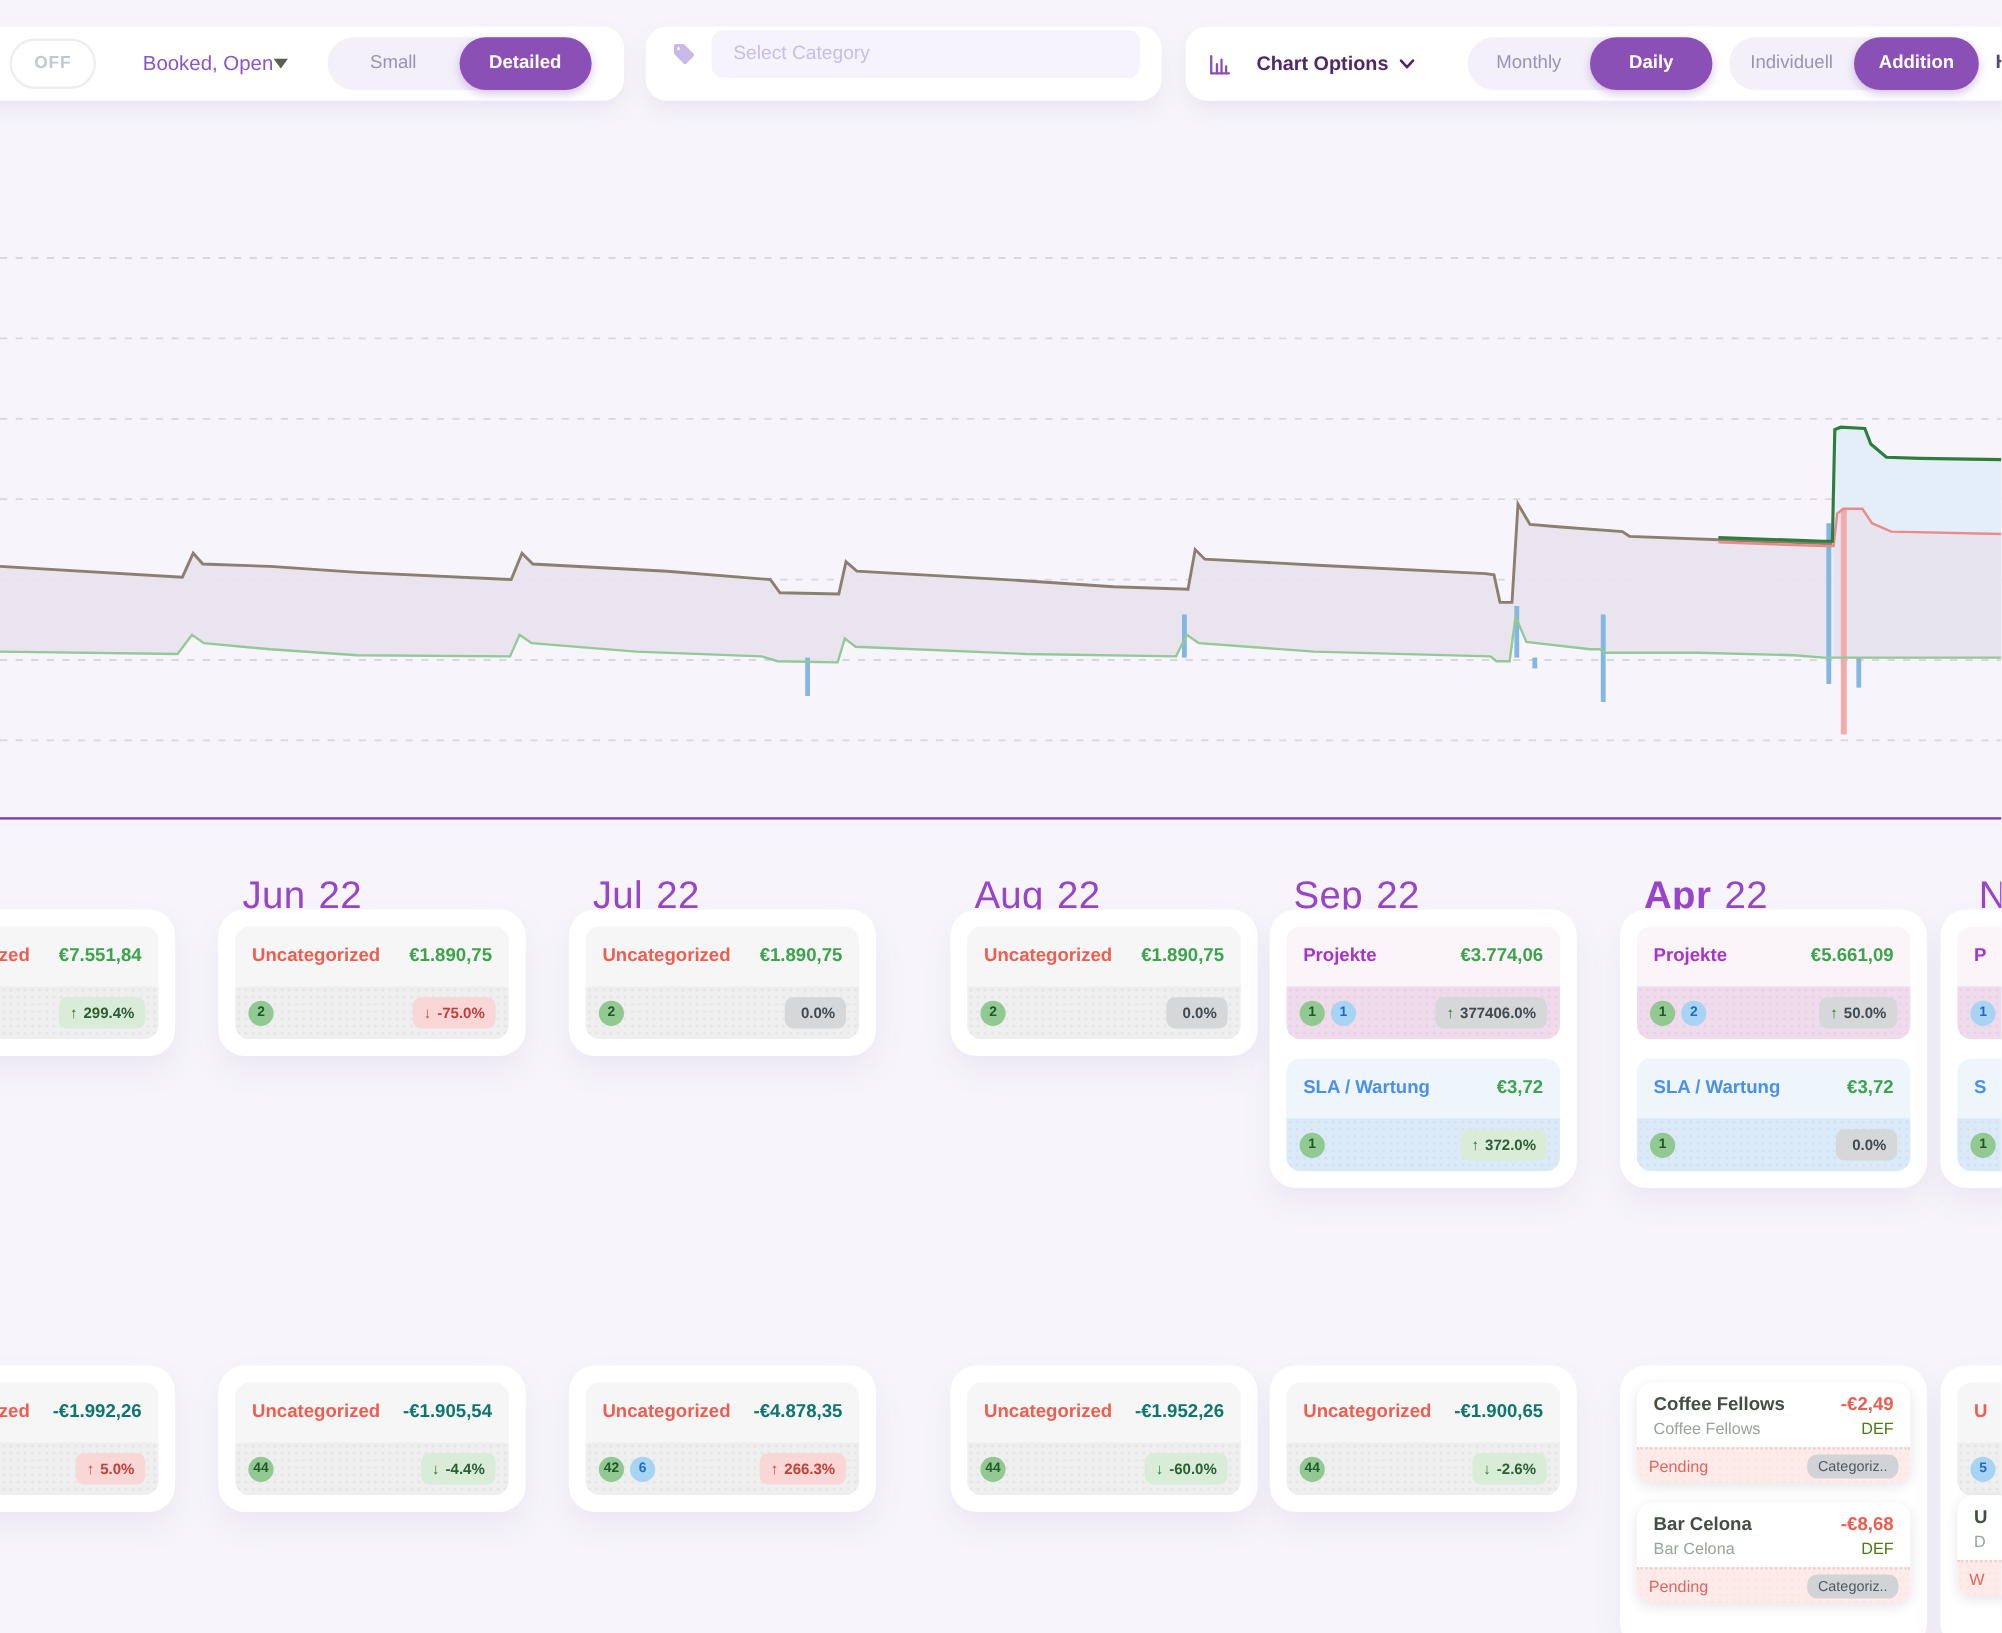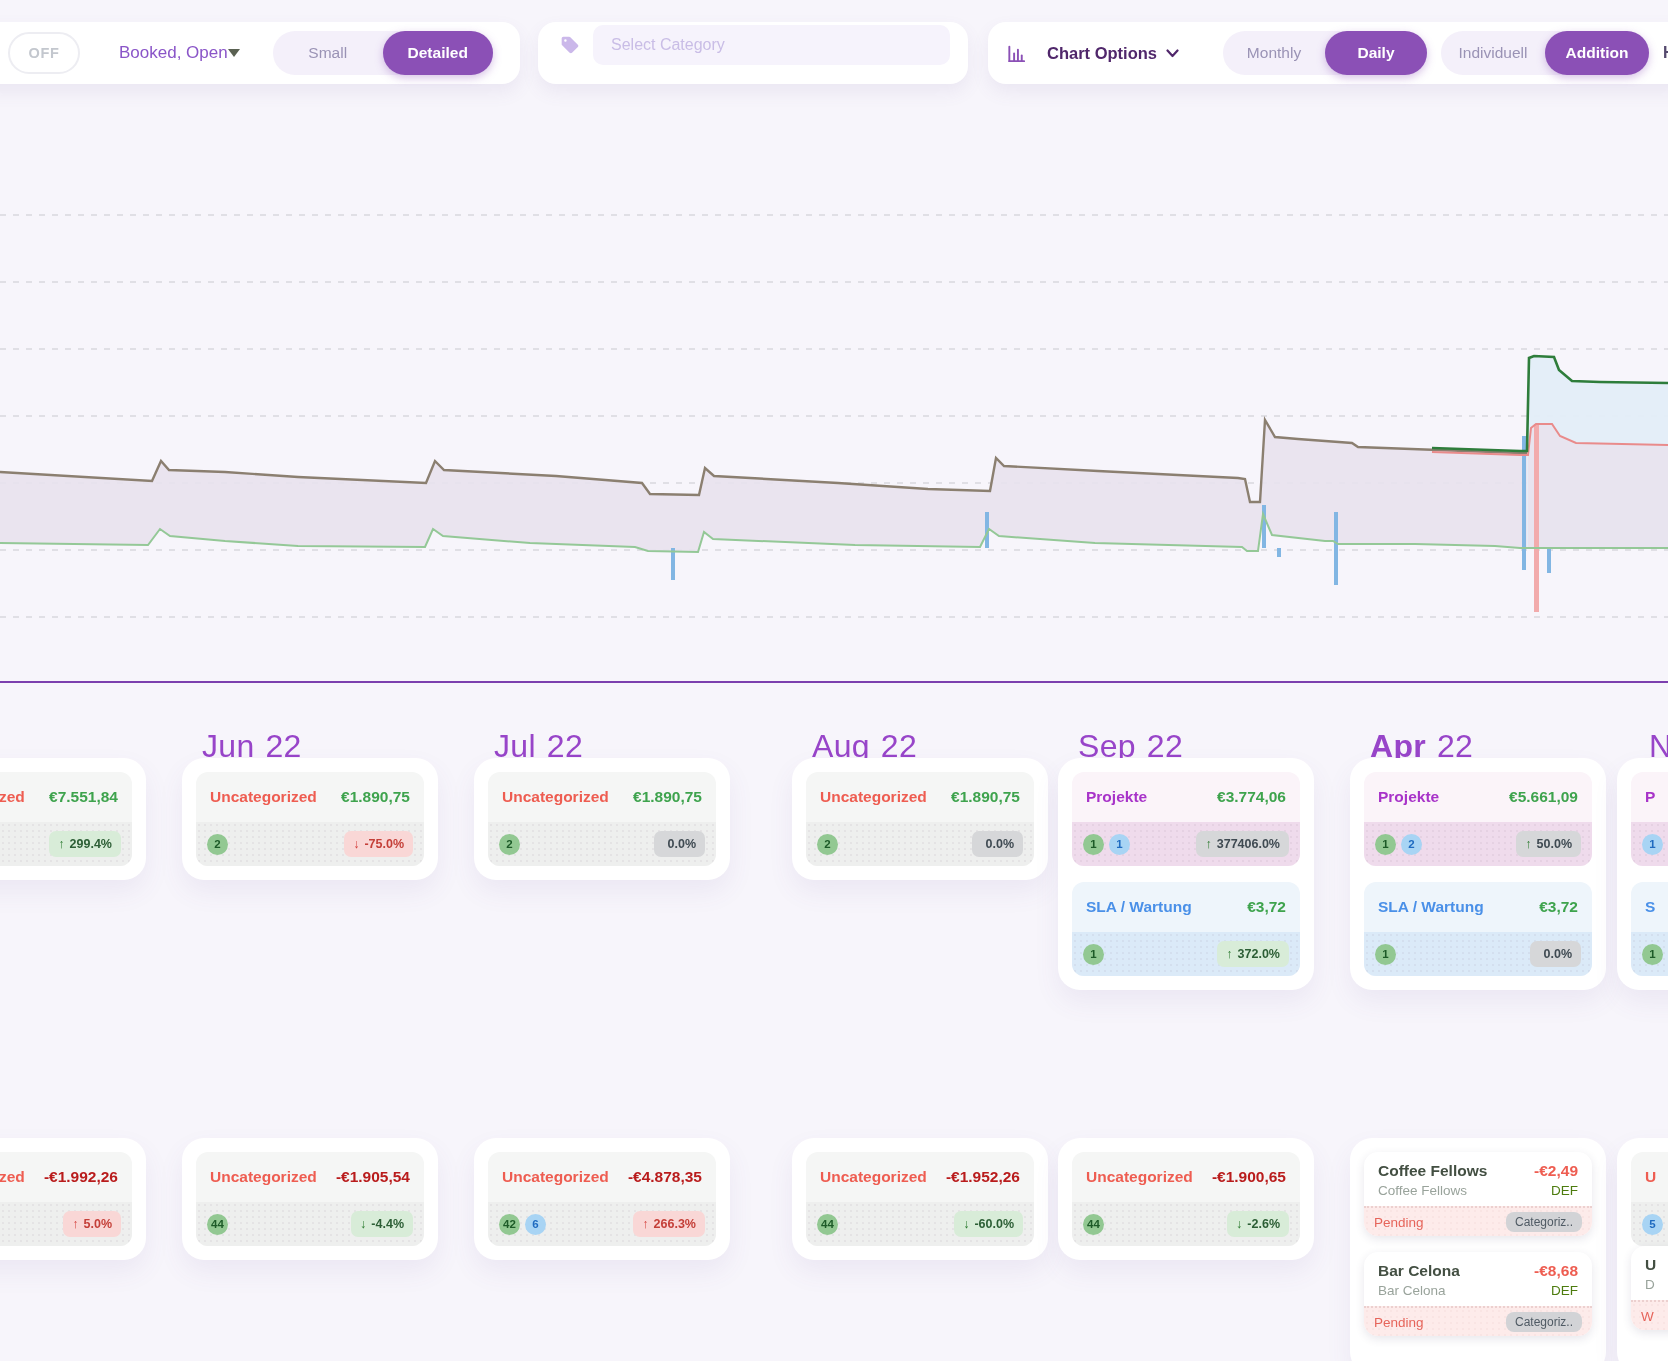--- a/index.html
+++ b/index.html
@@ -51,21 +51,21 @@
   .h2{height:232px;}
   .ht{height:236px;}
   .panel{border-radius:12px;overflow:hidden;height:94px;}
   .panel + .panel, .txn + .txn{margin-top:16px;}
   .panel.gray{background:#f5f6f5;}
   .panel.projekte{background:#fbf4f9;}
   .panel.sla{background:#eef5fb;}
   .prow{height:50px;display:flex;align-items:center;justify-content:space-between;padding:0 14px;}
   .plabel,.pamount{font-size:15.5px;font-weight:700;white-space:nowrap;}
   .c-red{color:#ee5d51;}.c-purple{color:#a833c9;}.c-blue{color:#4a90e8;}
-  .a-green{color:#3ea34d;}.a-red{color:#b91c1c;}
+  .a-green{color:#3ea34d;}.a-red{color:#0f766e;}
   .pstrip{height:44px;display:flex;align-items:center;justify-content:space-between;padding:0 11px;
           background-image:radial-gradient(rgba(120,90,120,.08) 1px,transparent 1.3px);background-size:6px 6px;}
   .panel.gray .pstrip{background-color:#eeefee;}
   .panel.projekte .pstrip{background-color:#efdbec;}
   .panel.sla .pstrip{background-color:#dbeaf8;}
   .badges{display:flex;align-items:center;}
   .badge{width:21px;height:21px;border-radius:50%;display:inline-flex;align-items:center;justify-content:center;
          font-size:11.5px;font-weight:700;margin-right:5px;}
   .b-green{background:#92c892;color:#1d5b28;}
   .b-blue{background:#a8d4f4;color:#1f6bc0;}

